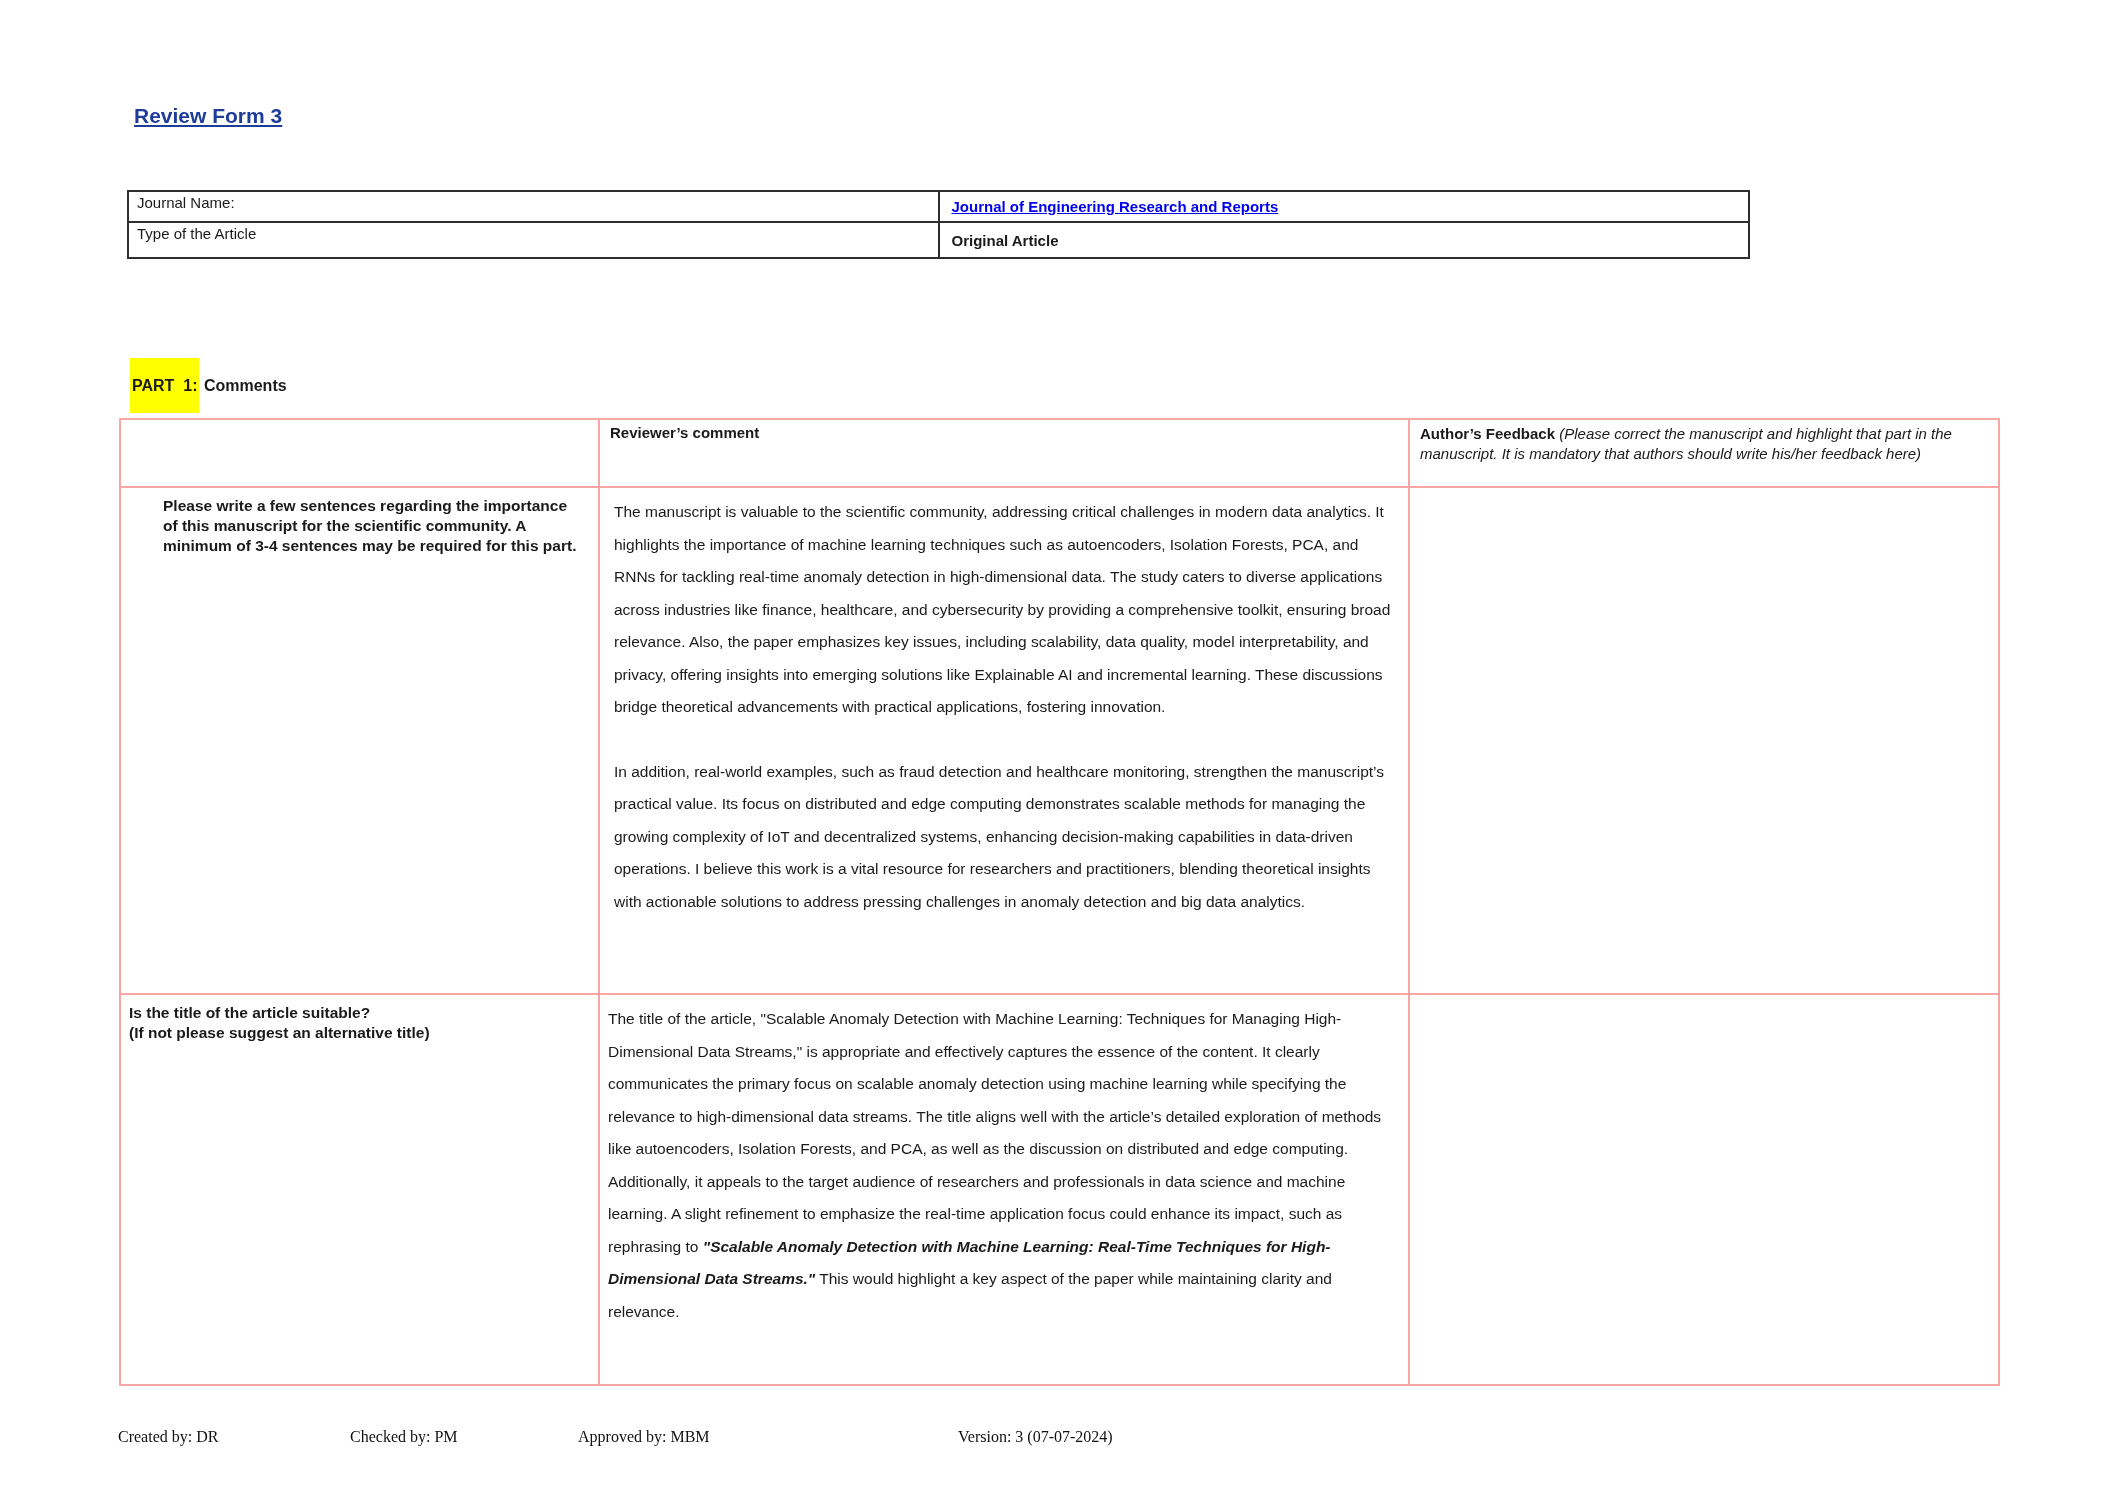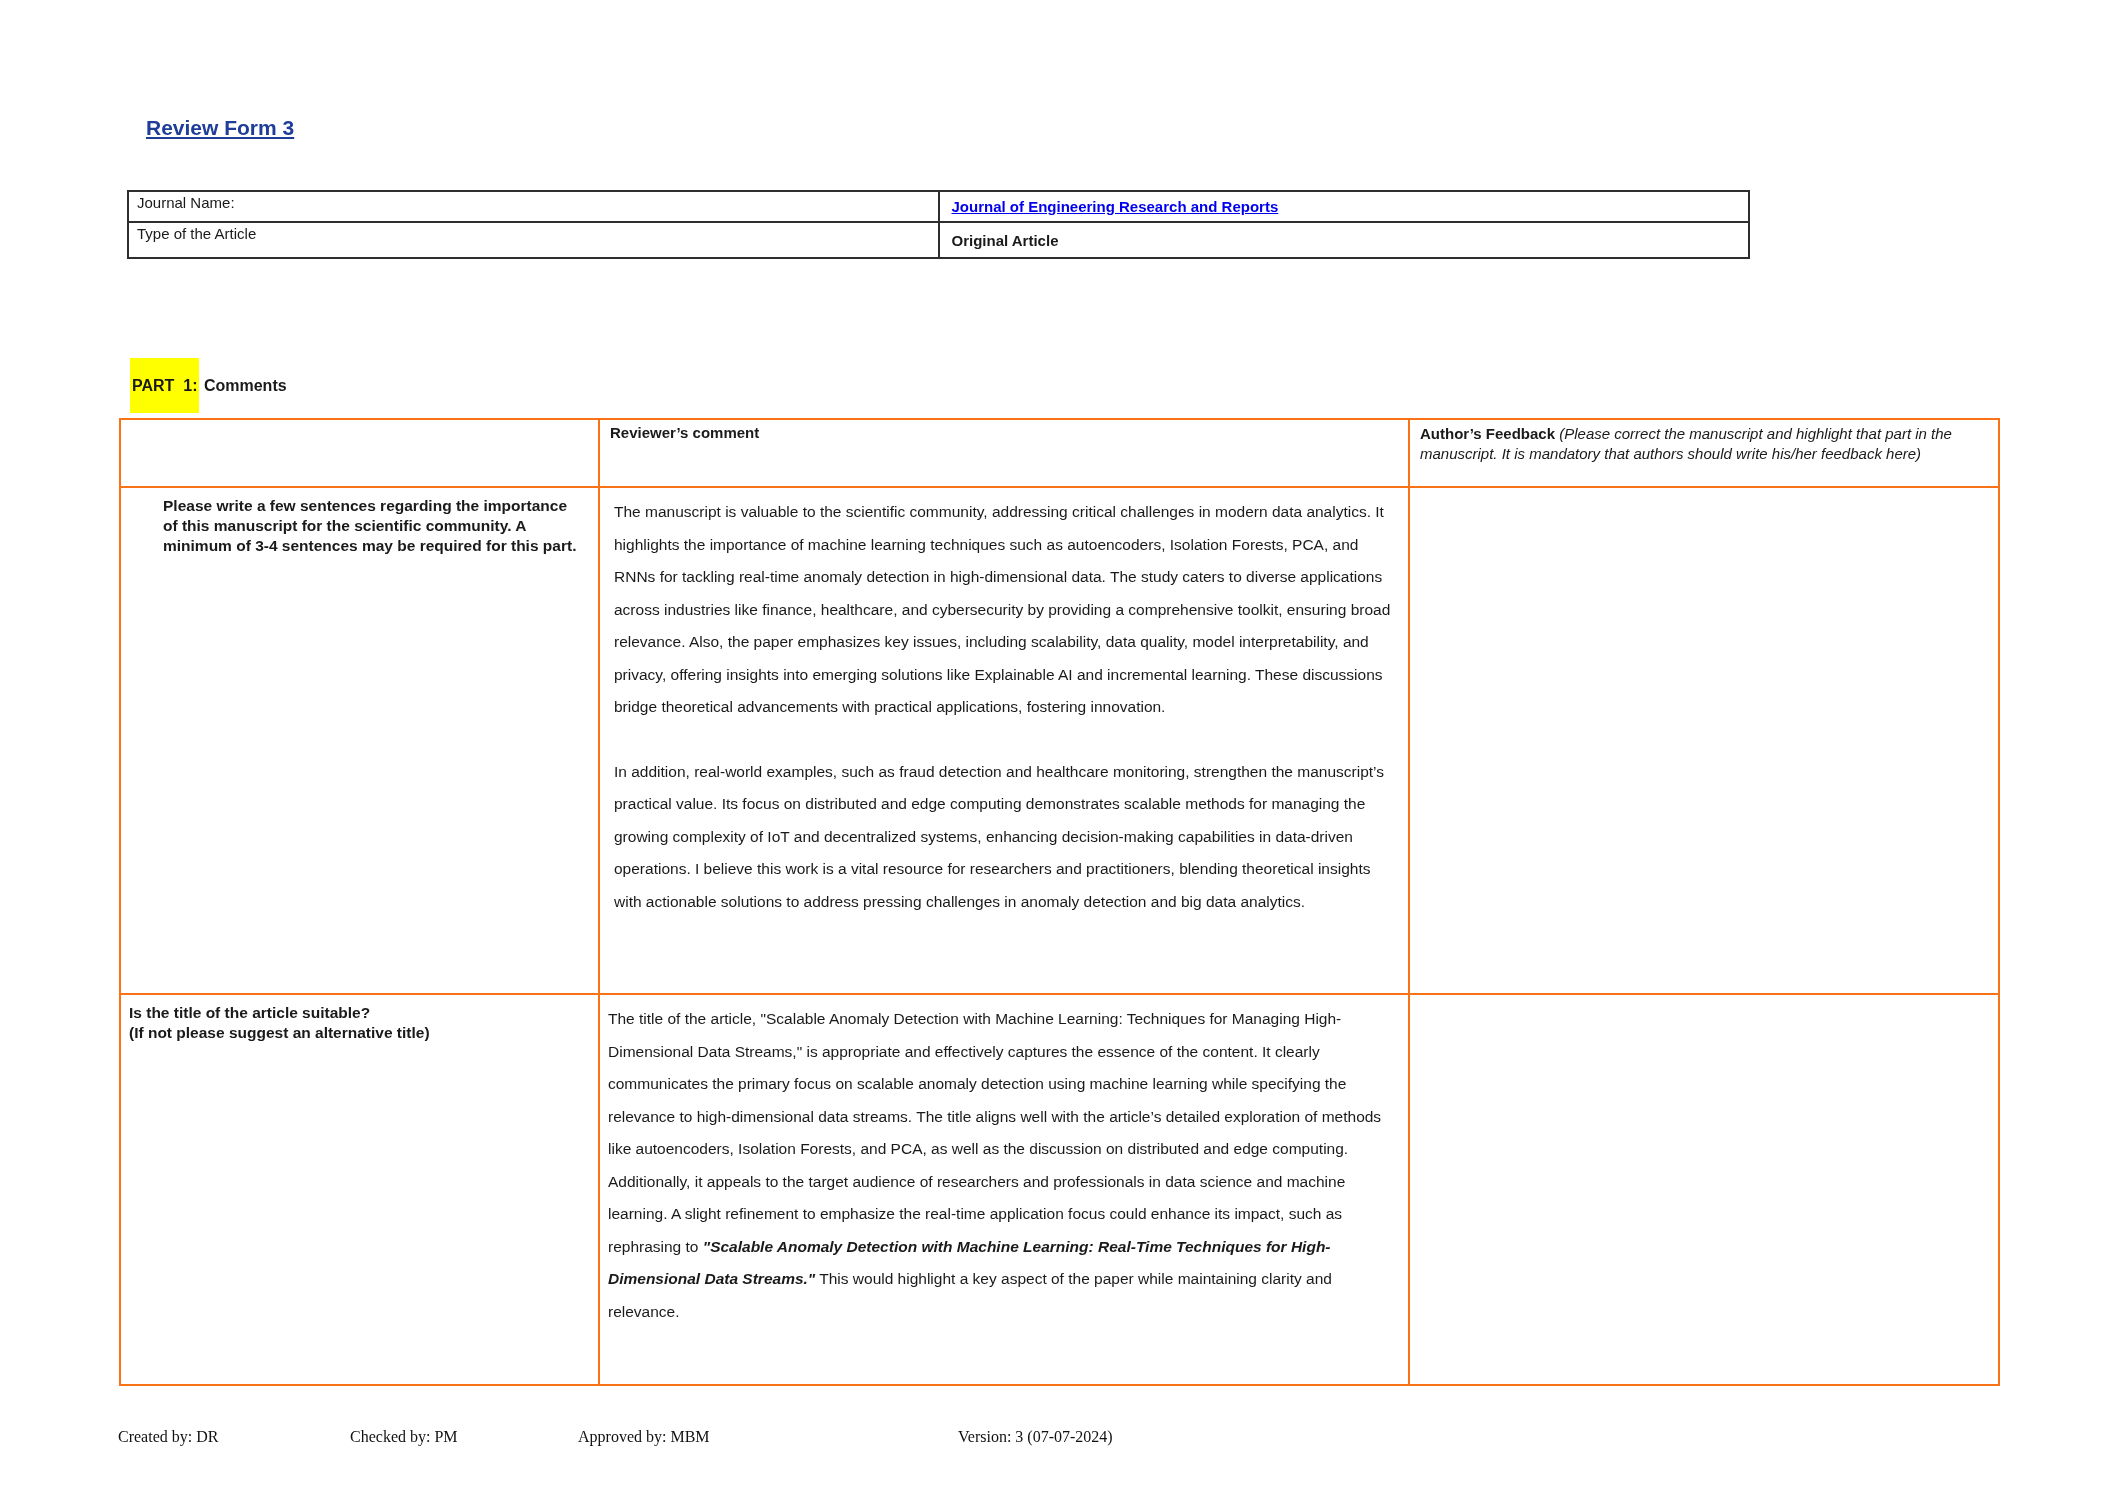--- a/index.html
+++ b/index.html
@@ -1,21 +1,21 @@
 <!DOCTYPE html>
 <html><head>
 <meta charset="utf-8">
 <style>
   html,body{margin:0;padding:0;}
   body{
     width:2117px;height:1497px;background:#ffffff;position:relative;
     font-family:"Liberation Sans", sans-serif;color:#1a1a1a;
   }
   .doc-title{
-    position:absolute;left:130px;top:100px;margin:16px;
+    position:absolute;left:130px;top:100px;margin:4px;
     font-size:21px;font-weight:bold;color:#1e3d99;text-decoration:underline;
   }
   
   .info-table{
     position:absolute;left:127px;top:190px;width:1623px;
     border-collapse:collapse;table-layout:fixed;
   }
   .info-table td{
     border:2px solid #2e2e2e;font-size:15px;padding:2px 8px;vertical-align:top;
   }
@@ -27,21 +27,21 @@
   .journal-link{color:#0000ee;font-weight:bold;text-decoration:underline;cursor:pointer;}
   
   .part1-heading{position:absolute;left:130px;top:377px;font-size:16px;font-weight:bold;}
   .part1-badge{background:#ffff00;white-space:pre;padding:19px 2px;}
   .part1-title{}
   
   .comments-table{
     position:absolute;left:119px;top:418px;width:1879px;
     border-collapse:collapse;table-layout:fixed;
   }
-  .comments-table td{border:2px solid #f97316;vertical-align:top;}
+  .comments-table td{border:2px solid #fca5a5;vertical-align:top;}
   .hdr-cell{font-size:15px;padding:4px 10px;}
   .hdr-reviewer{font-weight:bold;}
   .hdr-bold{font-weight:bold;}
   .hdr-italic{font-style:italic;line-height:20px;}
   .header-row td{height:58px;}
   .qrow1 td{height:487px;}
   .qrow2 td{height:371px;padding-left:8px;}
   .question-cell{
     font-weight:bold;font-size:15.5px;line-height:20px;
     padding:8px 14px 8px 42px;

